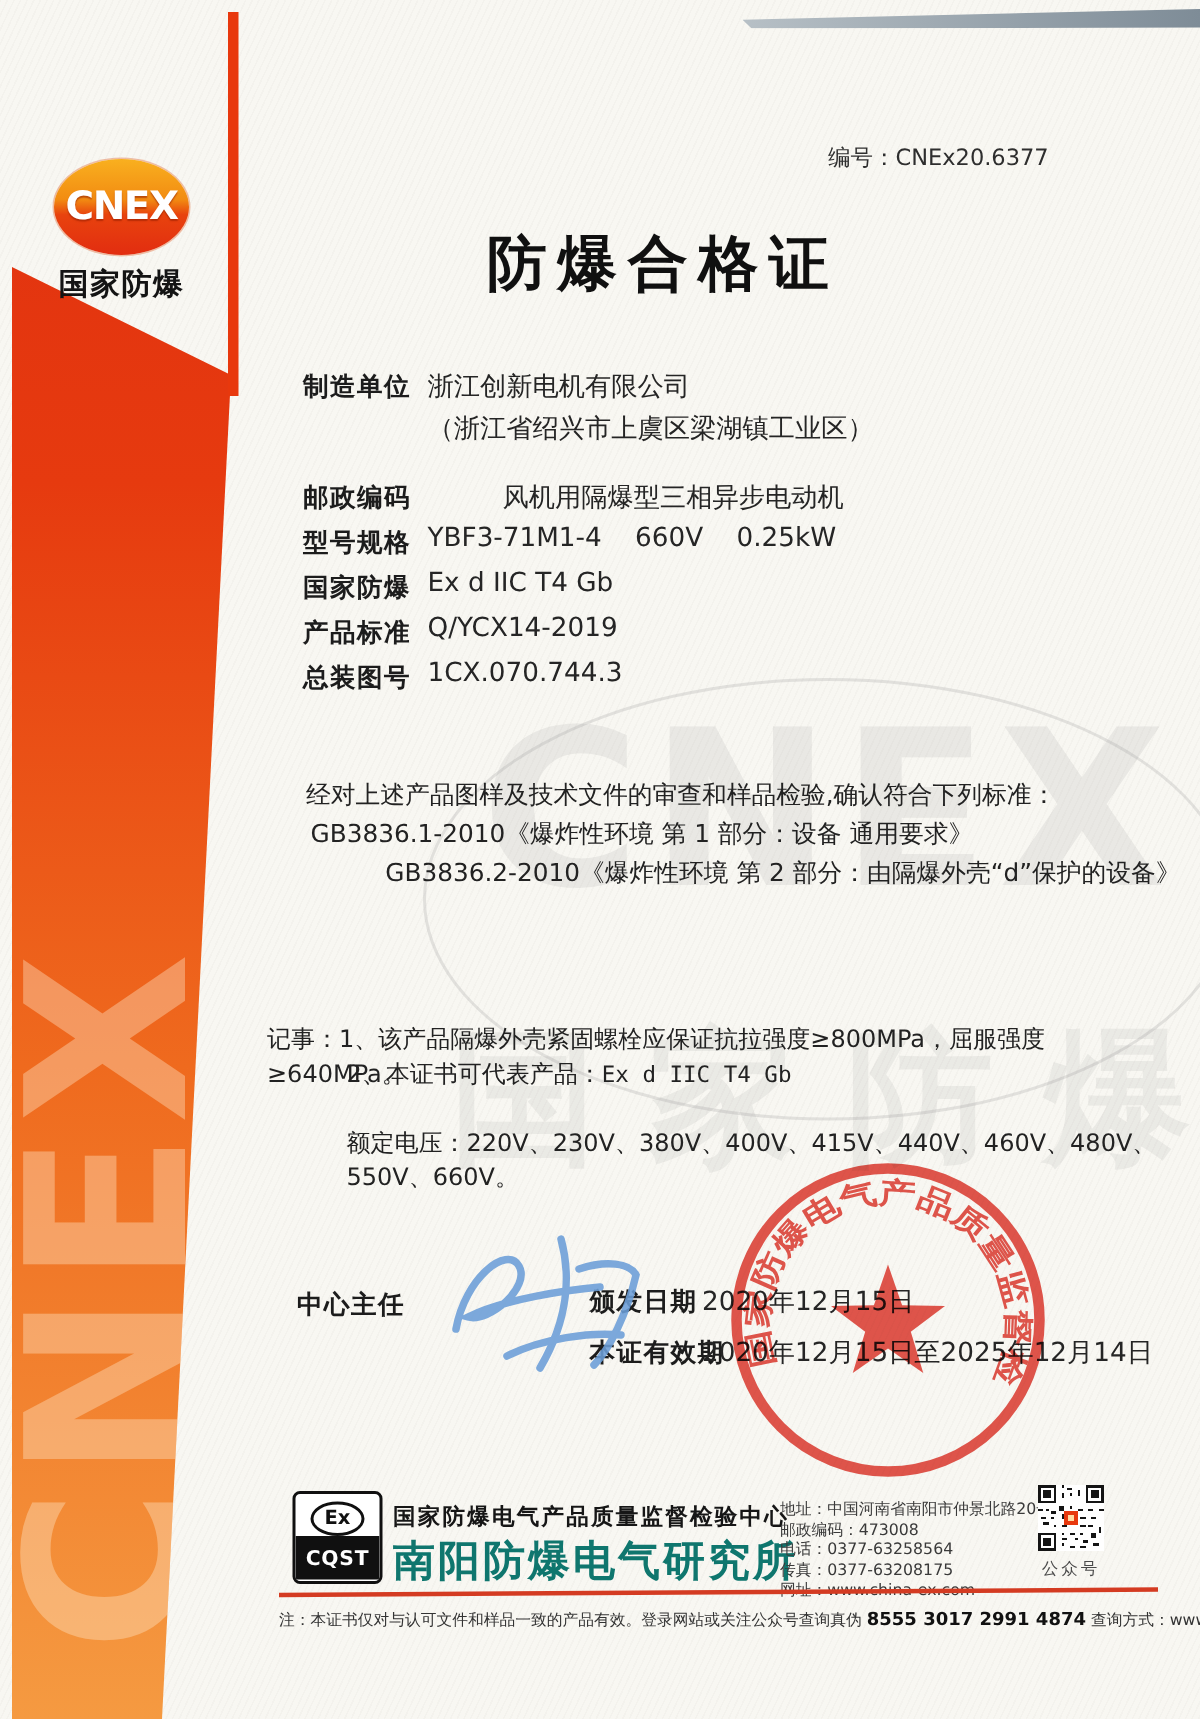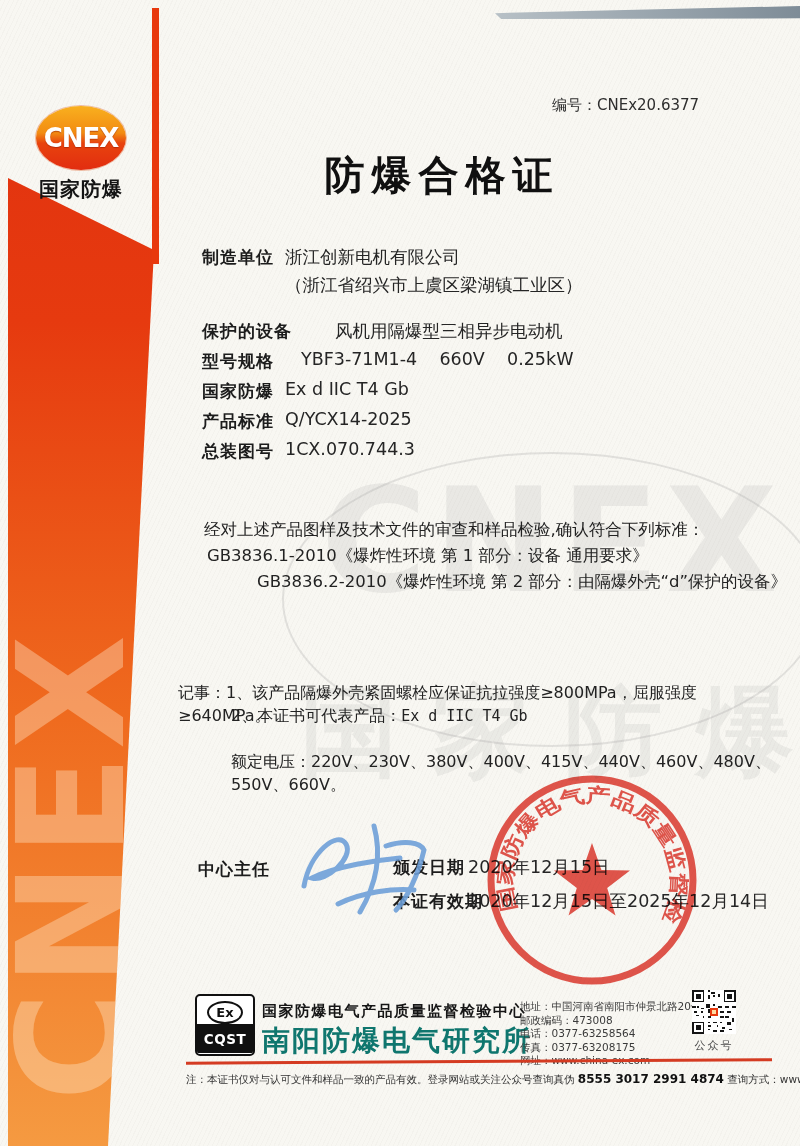--- a/index.html
+++ b/index.html
@@ -113,31 +113,31 @@
   <div class="wm-cn">国家防爆</div>
 
   <div class="cert-no"><span>编号：</span><span>CNEx20.6377</span></div>
 
   <div class="title">防爆合格证</div>
 
   <div class="lbl" style="left:202px;top:246px;">制造单位</div>
   <div class="val" style="left:285px;top:245px;">浙江创新电机有限公司</div>
   <div class="val" style="left:285px;top:273px;">（浙江省绍兴市上虞区梁湖镇工业区）</div>
 
-  <div class="lbl" style="left:202px;top:320px;">保护的设备</div>
+  <div class="lbl" style="left:202px;top:320px;">邮政编码</div>
   <div class="val" style="left:291px;top:319px;margin-left:44px;">风机用隔爆型三相异步电动机</div>
 
   <div class="lbl" style="left:202px;top:350px;">型号规格</div>
-  <div class="val" style="left:301px;top:349px;">YBF3-71M1-4    660V    0.25kW</div>
+  <div class="val" style="left:285px;top:349px;">YBF3-71M1-4    660V    0.25kW</div>
 
   <div class="lbl" style="left:202px;top:380px;">国家防爆</div>
   <div class="val" style="left:285px;top:379px;">Ex d IIC T4 Gb</div>
 
   <div class="lbl" style="left:202px;top:410px;">产品标准</div>
-  <div class="val" style="left:285px;top:409px;">Q/YCX14-2025</div>
+  <div class="val" style="left:285px;top:409px;">Q/YCX14-2019</div>
 
   <div class="lbl" style="left:202px;top:440px;">总装图号</div>
   <div class="val" style="left:285px;top:439px;">1CX.070.744.3</div>
 
   <div class="para" style="left:204px;top:517px;width:570px;">经对上述产品图样及技术文件的审查和样品检验,确认符合下列标准：</div>
   <div class="para" style="left:207px;top:543px;width:570px;">GB3836.1-2010《爆炸性环境 第 1 部分：设备 通用要求》</div>
   <div class="para" style="left:207px;top:569px;width:580px;text-align:right;">GB3836.2-2010《爆炸性环境 第 2 部分：由隔爆外壳“d”保护的设备》</div>
 
   <div class="para" style="left:178px;top:681px;width:610px;line-height:23px;font-size:16px;"><span>记事：</span><span>1、该产品隔爆外壳紧固螺栓应保证抗拉强度≥800MPa，屈服强度≥640MPa。</span></div>
   <div class="para" style="left:231px;top:704px;width:560px;line-height:23px;font-size:16px;"><span>2、本证书可代表产品：</span><span class="mono" style="font-size:15px;">Ex d IIC T4 Gb</span></div>

